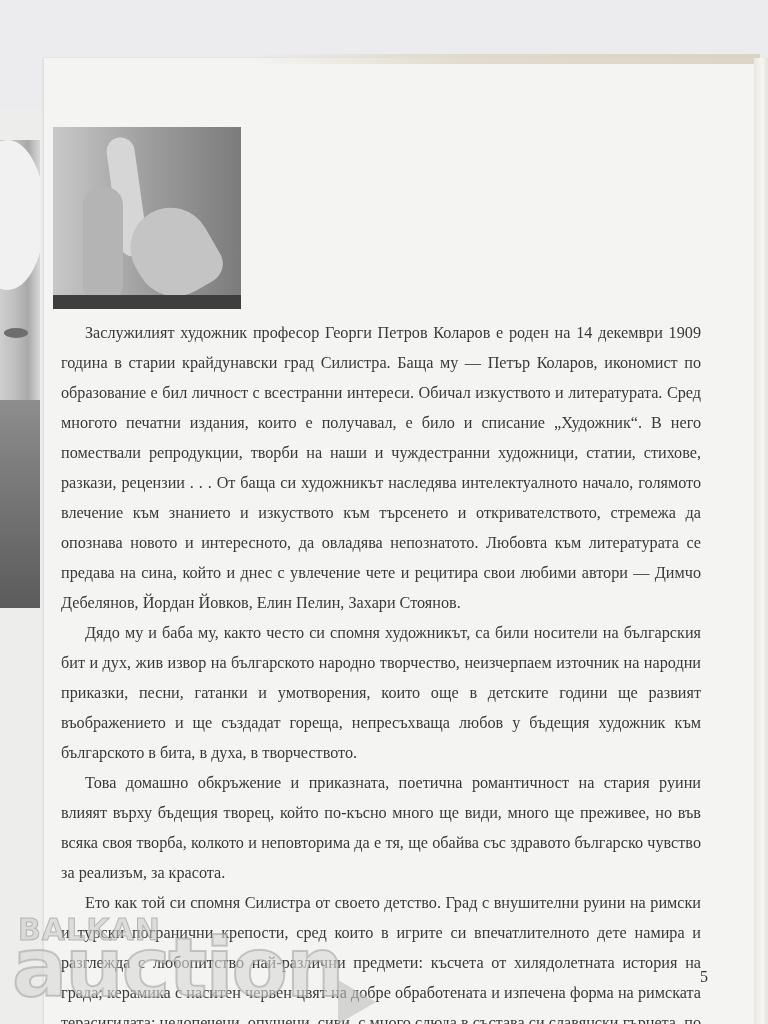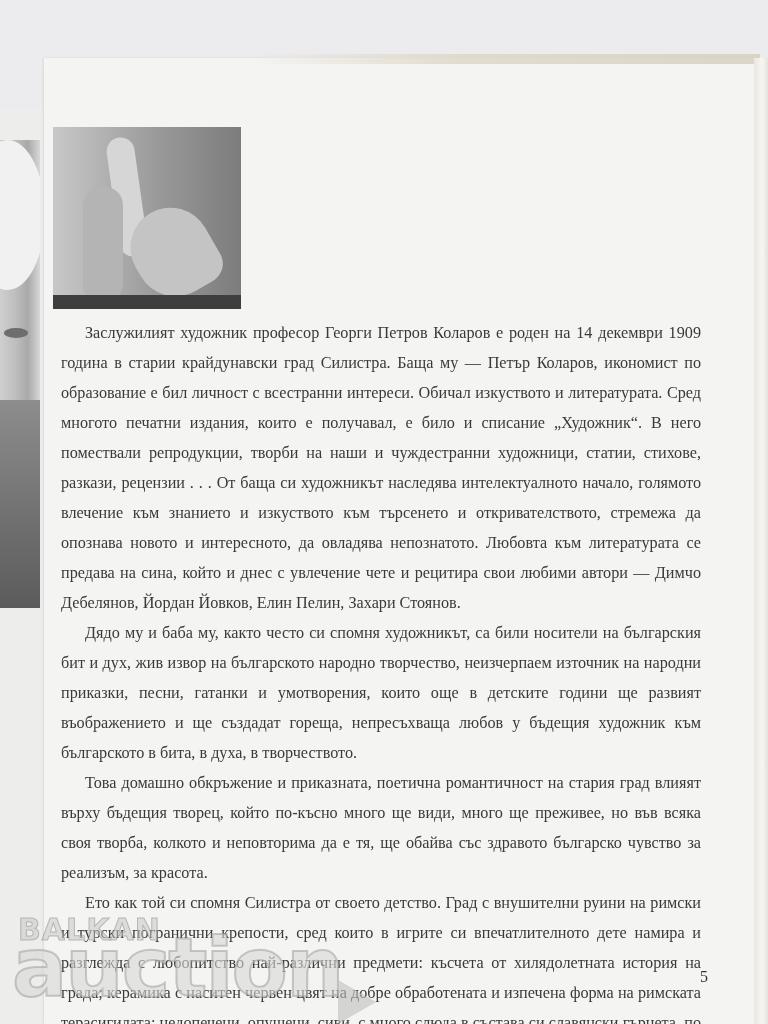--- a/index.html
+++ b/index.html
@@ -90,21 +90,21 @@
 <div class="photo">
   <div class="neck"></div>
   <div class="body"></div>
   <div class="figure"></div>
   <div class="base"></div>
 </div>
 
 <div class="text-block">
   <p>Заслужилият художник професор Георги Петров Коларов е роден на 14 декември 1909 година в старии крайдунавски град Силистра. Баща му — Петър Коларов, икономист по образование е бил личност с всестранни интереси. Обичал изкуството и литературата. Сред многото печатни издания, които е получавал, е било и списание „Художник“. В него помествали репродукции, творби на наши и чуждестранни художници, статии, стихове, разкази, рецензии . . . От баща си художникът наследява интелектуалното начало, голямото влечение към знанието и изкуството към търсенето и откривателството, стремежа да опознава новото и интересното, да овладява непознатото. Любовта към литературата се предава на сина, който и днес с увлечение чете и рецитира свои любими автори — Димчо Дебелянов, Йордан Йовков, Елин Пелин, Захари Стоянов.</p>
   <p>Дядо му и баба му, както често си спомня художникът, са били носители на българския бит и дух, жив извор на българското народно творчество, неизчерпаем източник на народни приказки, песни, гатанки и умотворения, които още в детските години ще развият въображението и ще създадат гореща, непресъхваща любов у бъдещия художник към българското в бита, в духа, в творчеството.</p>
-  <p>Това домашно обкръжение и приказната, поетична романтичност на стария град влияят върху бъдещия творец, който по-късно много ще види, много ще преживее, но във всяка своя творба, колкото и неповторима да е тя, ще обайва със здравото българско чувство за реализъм, за красота.</p>
+  <p>Това домашно обкръжение и приказната, поетична романтичност на стария руини влияят върху бъдещия творец, който по-късно много ще види, много ще преживее, но във всяка своя творба, колкото и неповторима да е тя, ще обайва със здравото българско чувство за реализъм, за красота.</p>
   <p>Ето как той си спомня Силистра от своето детство. Град с внушителни руини на римски и турски погранични крепости, сред които в игрите си впечатлителното дете намира и разглежда с любопитство най-различни предмети: късчета от хилядолетната история на града; керамика с наситен червен цвят на добре обработената и изпечена форма на римската терасигилата; недопечени, опушени, сиви, с много слюда в състава си славянски гърнета, по чиито галбове пробягват правите и вълнообразни успоредици на декора, или черни гравирани на ромбчета и полирани с кремък прабългарски гърнета. Не са рядкост и малките бюстове на аполоновци или остатъци от изящно обработени, орнаментирани обковки на тракийски бойни колесници, турски девиди . . .</p>
 </div>
 
 <div class="page-number">5</div>
 
 <div class="watermark">
   <span class="wm-balkan">BALKAN</span>
   <span class="wm-auction">auction</span>
   <span class="wm-arrow"></span>
 </div>

